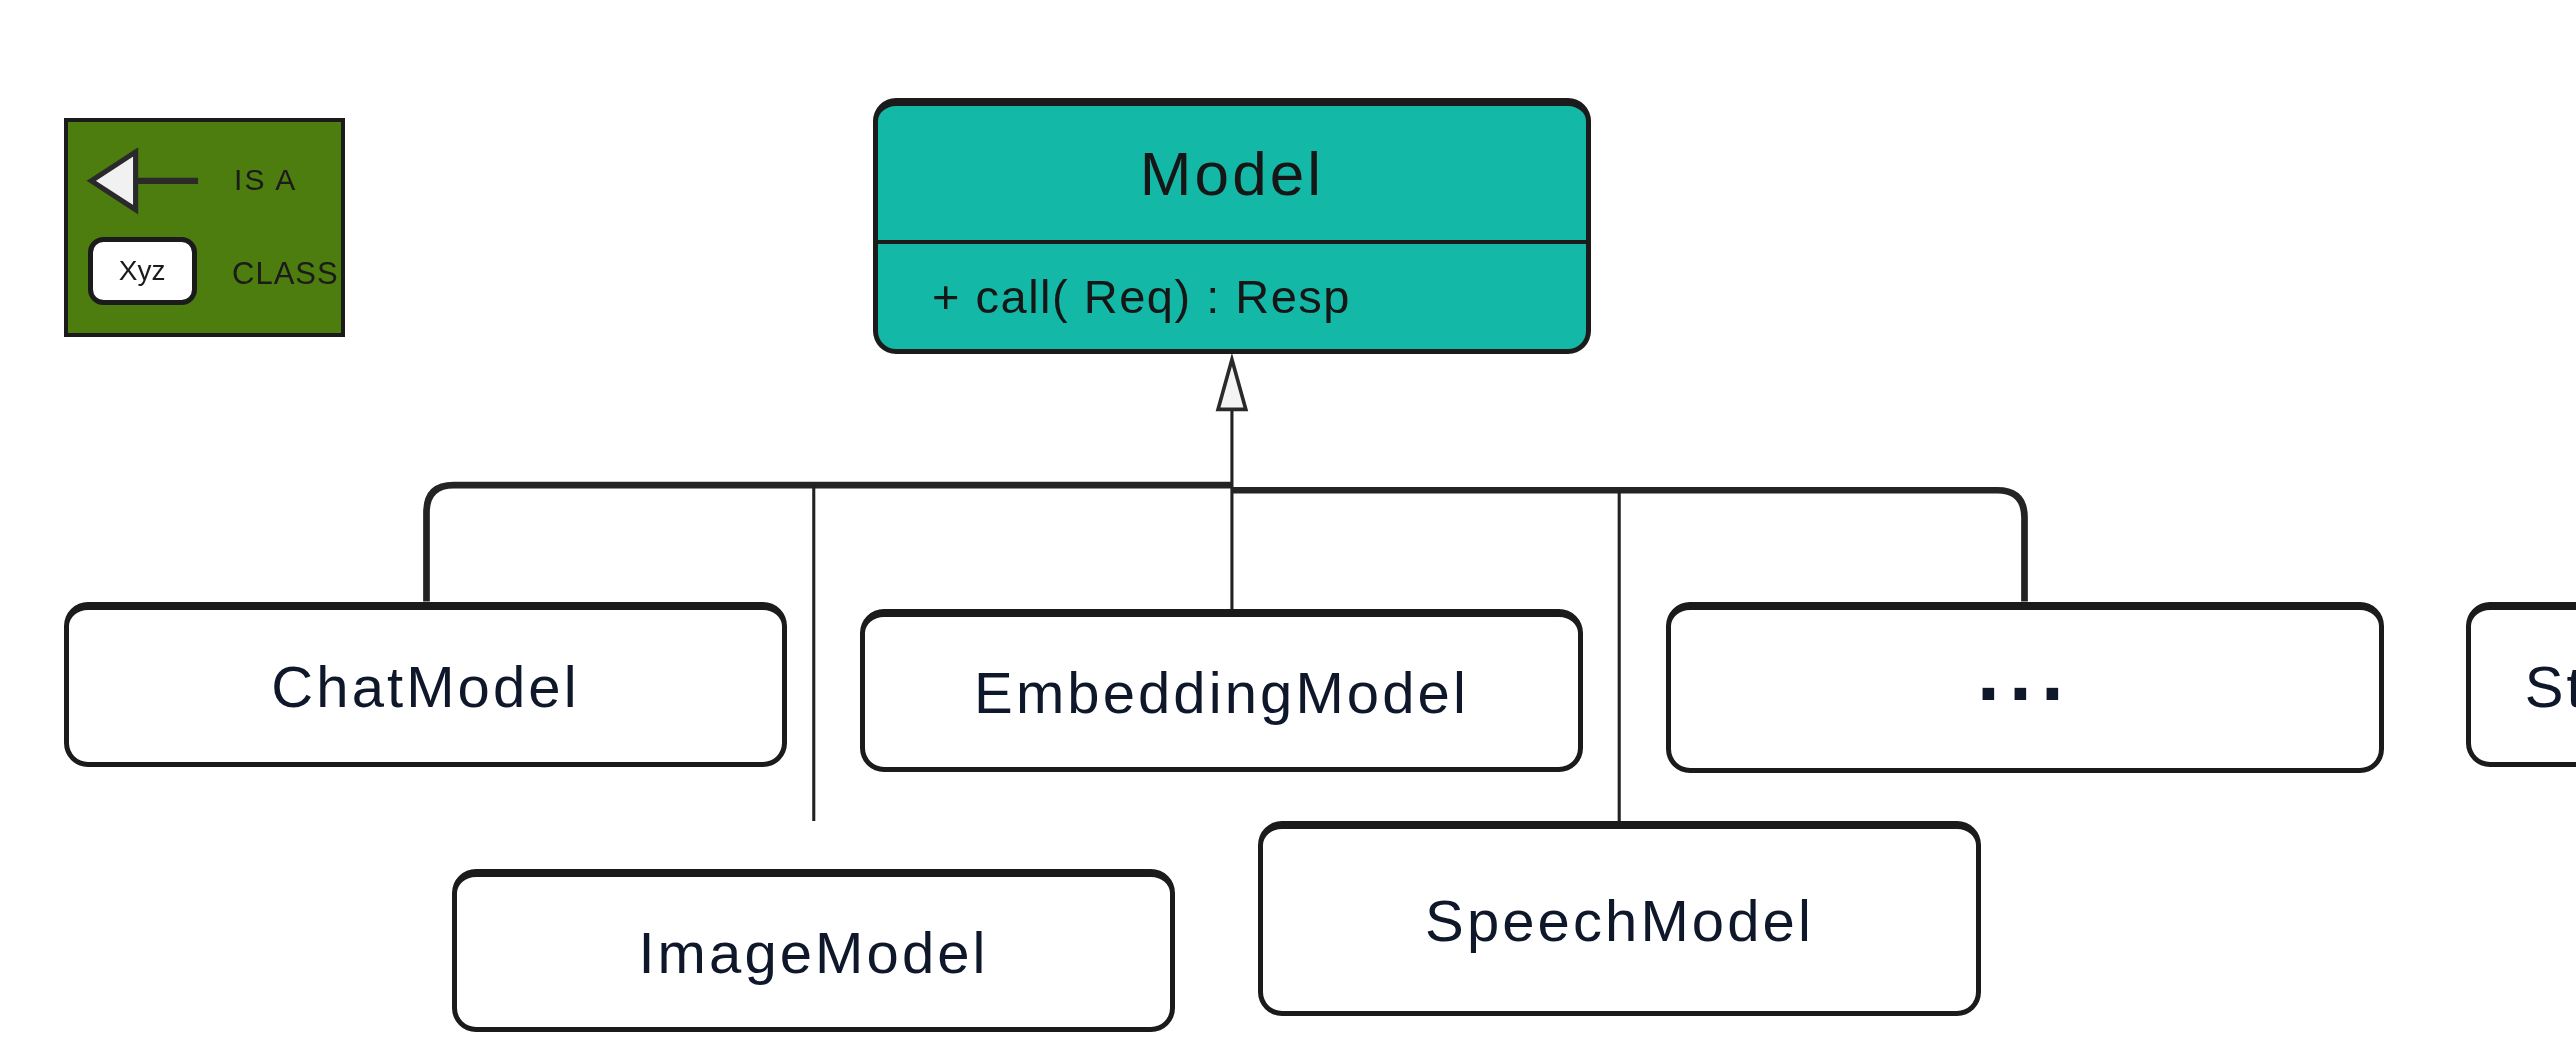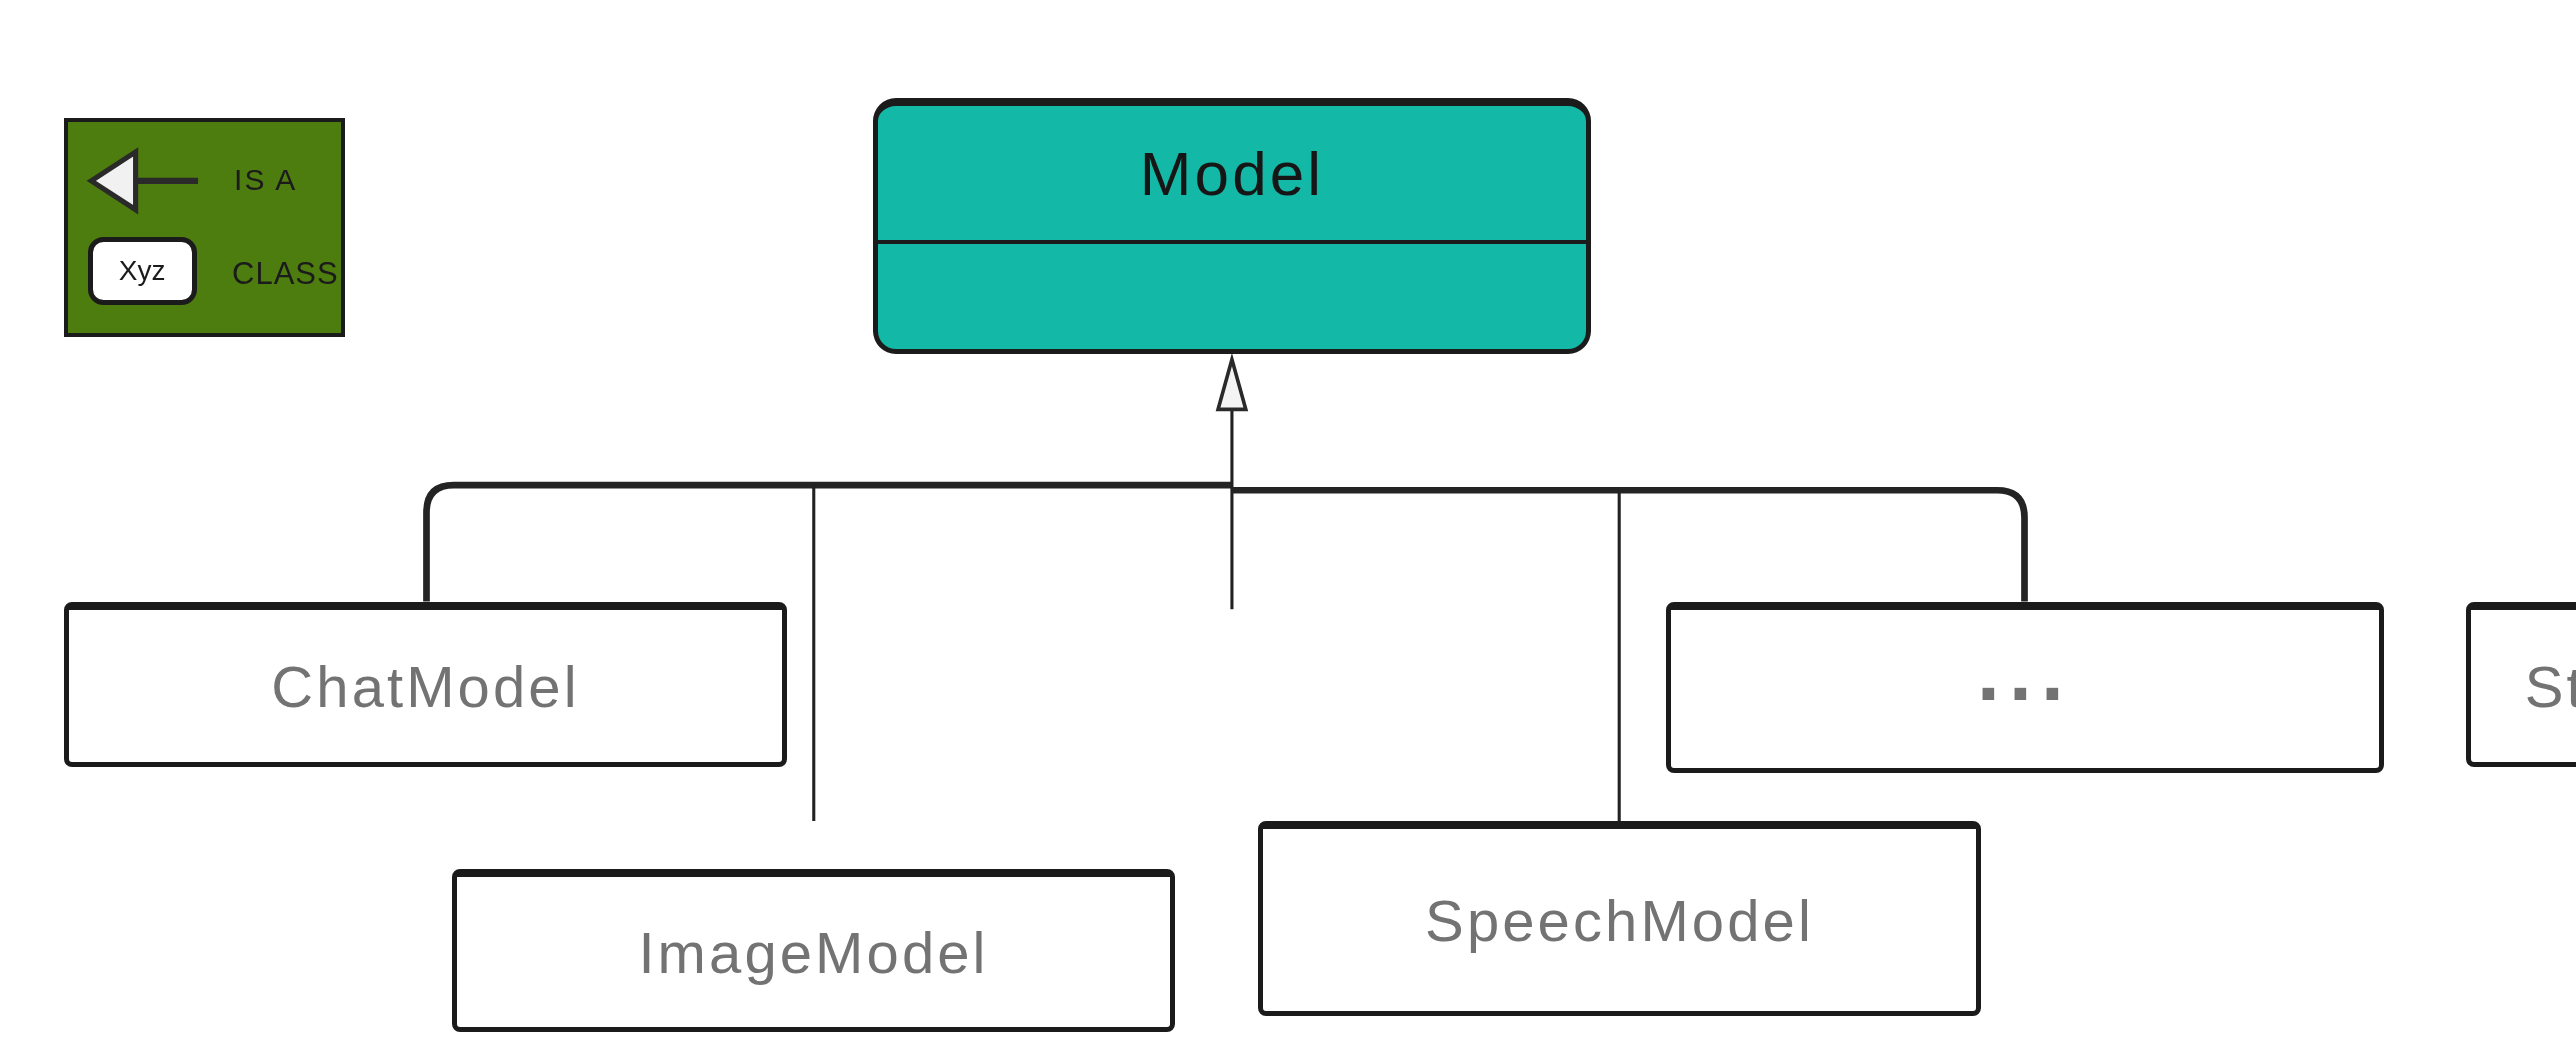--- a/index.html
+++ b/index.html
@@ -53,27 +53,27 @@
     font-size: 47px;
     letter-spacing: 1.5px;
     color: #161616;
   }
   .child-box {
     position: absolute;
     box-sizing: border-box;
     background: #ffffff;
     border: 5.2px solid #1b1b1b;
     border-top-width: 8.2px;
-    border-radius: 8px;
+    border-radius: 24px;
     display: flex;
     align-items: center;
     justify-content: center;
     font-size: 58px;
     letter-spacing: 3.1px;
-    color: #737373;
+    color: #0f172a;
     z-index: 2;
   }
   .child-box .dots {
     font-weight: bold;
     font-size: 82px;
     letter-spacing: 9.3px;
     transform: translateY(-17.5px);
   }
   #legend {
     position: absolute;
@@ -143,24 +143,28 @@
     </svg>
     <div class="legend-label" id="legend-isa-label">IS A</div>
     <div id="legend-class-shape">
       <span>Xyz</span>
     </div>
     <div class="legend-label" id="legend-class-label">CLASS</div>
   </div>
 
   <div class="uml-class" style="left:873px; top:98px; width:718px; height:256px;">
     <div class="title-row">Model</div>
+    <div class="method-row">+ call( Req) : Resp</div>
   </div>
 
   <div class="child-box" style="left:64px; top:602px; width:723px; height:165px;">
     <span>ChatModel</span>
+  </div>
+  <div class="child-box" style="left:860px; top:609px; width:723px; height:163px;">
+    <span>EmbeddingModel</span>
   </div>
   <div class="child-box" style="left:1666px; top:602px; width:718px; height:171px;">
     <span class="dots">...</span>
   </div>
   <div class="child-box" style="left:452px; top:821px; width:723px; height:163px;margin-top:48px;">
     <span>ImageModel</span>
   </div>
   <div class="child-box" style="left:1258px; top:821px; width:723px; height:195px;">
     <span>SpeechModel</span>
   </div>

